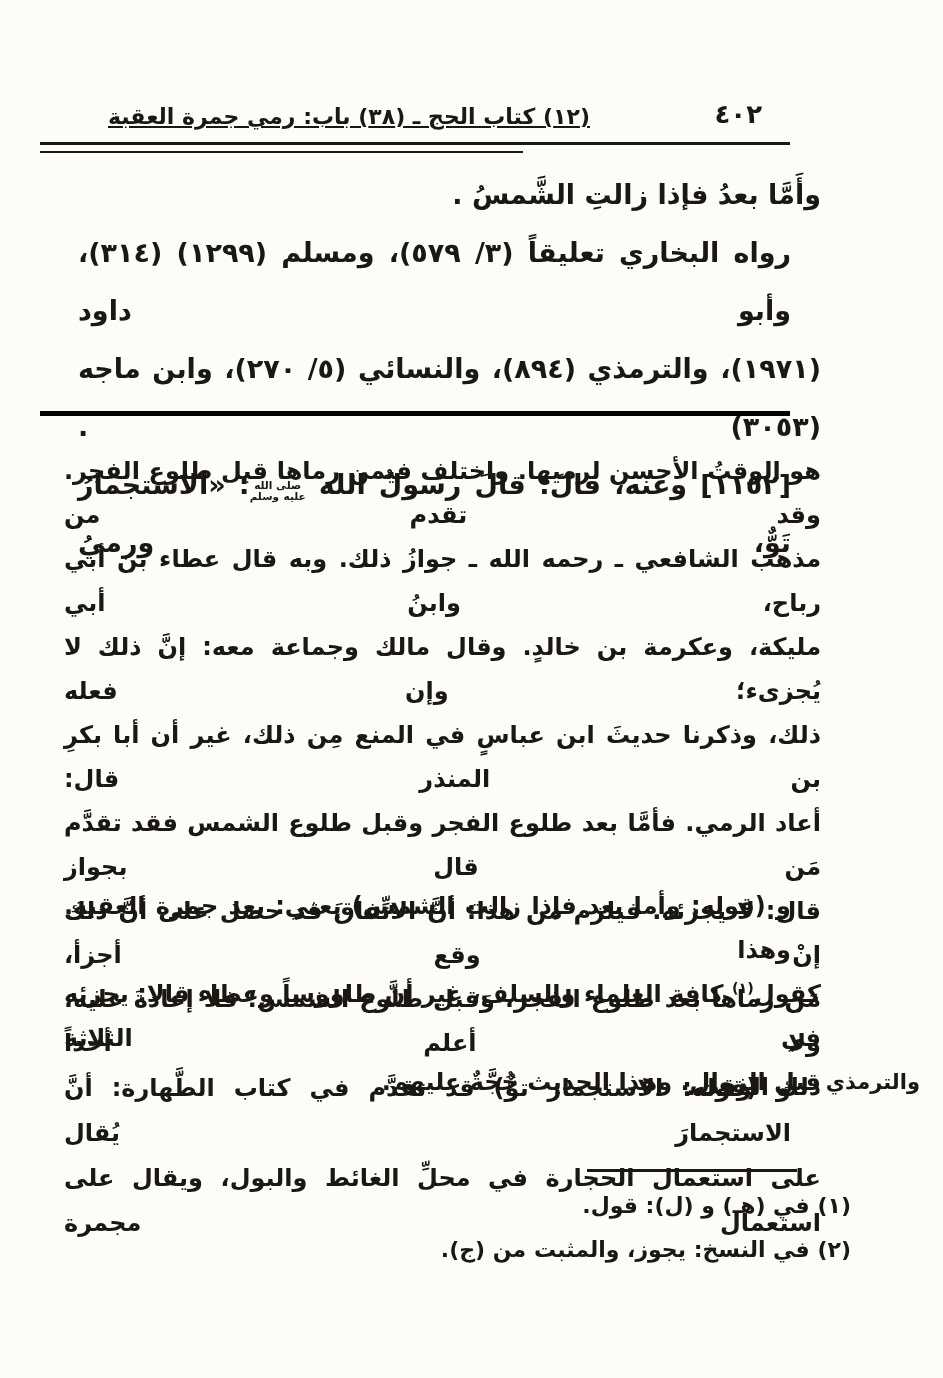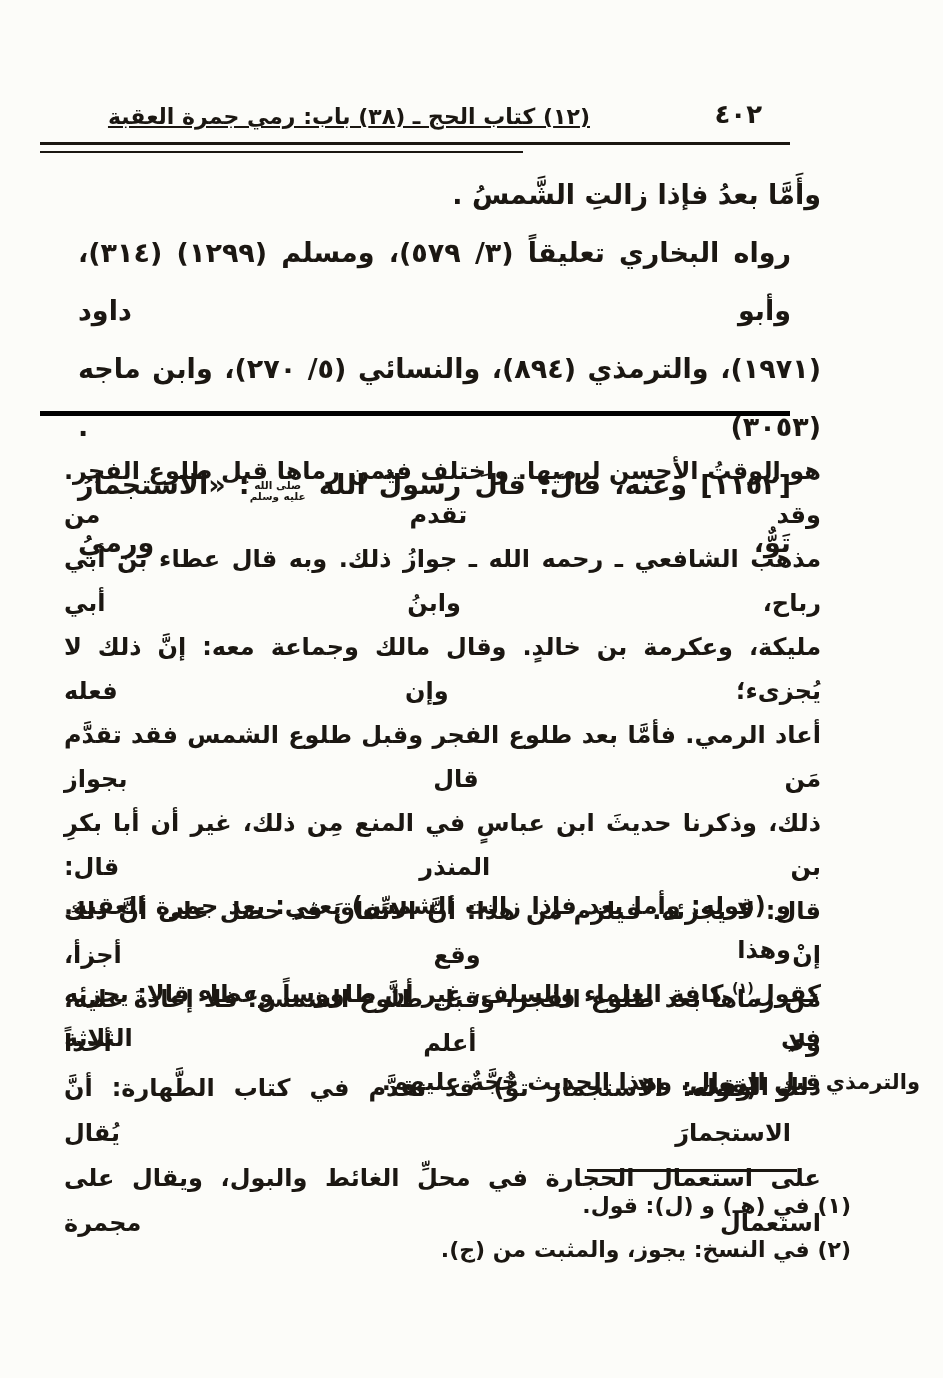--- a/index.html
+++ b/index.html
@@ -154,22 +154,22 @@
       <div class="line stretch"><span>(١٩٧١)، والترمذي (٨٩٤)، والنسائي (٥/ ٢٧٠)، وابن ماجه (٣٠٥٣) .</span></div>
       <div class="line stretch indent"><span>[١١٥٢] وعنه، قالَ: قالَ رسولُ الله </span><span class="saw">صلى الله عليه وسلم</span><span>: «الاستجمارُ تَوٌّ، ورميُ</span></div>
     </div>
 
   <div class="separator"></div>
 
   <div class="para para-1">
       <div class="line stretch"><span>هو الوقتُ الأحسن لرميها. واختلف فيمن رماها قبل طلوع الفجر. وقد تقدم من</span></div>
       <div class="line stretch"><span>مذهب الشافعي ـ رحمه الله ـ جوازُ ذلك. وبه قال عطاء بن أبي رباح، وابنُ أبي</span></div>
       <div class="line stretch"><span>مليكة، وعكرمة بن خالدٍ. وقال مالك وجماعة معه: إنَّ ذلك لا يُجزىء؛ وإن فعله</span></div>
+      <div class="line stretch"><span>ذلك، وذكرنا حديثَ ابن عباسٍ في المنع مِن ذلك، غير أن أبا بكرِ بن المنذر قال:</span></div>
       <div class="line stretch"><span>أعاد الرمي. فأمَّا بعد طلوع الفجر وقبل طلوع الشمس فقد تقدَّم مَن قال بجواز</span></div>
-      <div class="line stretch"><span>ذلك، وذكرنا حديثَ ابن عباسٍ في المنع مِن ذلك، غير أن أبا بكرِ بن المنذر قال:</span></div>
       <div class="line stretch"><span>قال: لا يجزئه. فيلزم من هذا: أنَّ الاتِّفاقَ قد حصل على أنَّ ذلك إنْ وقع أجزأ،</span></div>
       <div class="line stretch"><span>مَن رماها بعد طلوع الفجر، وَقبل طلوع الشمس؛ فلا إعادةَ عليه، ولا أعلم أحداً</span></div>
       <div class="line"><span>ذلك الوقت.</span></div>
     </div>
   <div class="para para-2">
       <div class="line stretch indent"><span>و (قوله: وأما بعد فإذا زالت الشمس) يعني: بعد جمرة العقبة. وهذا</span></div>
       <div class="line stretch"><span>كقول</span><span class="sup">(١)</span><span> كافة العلماء والسلف، غير أنَّ طاووساً وعطاء قالا: يجزئه في الثلاثة</span></div>
       <div class="line"><span>قبل الزوال. وهذا الحديث حُجَّةٌ عليهم.</span></div>
     </div>
   <div class="para para-3">

